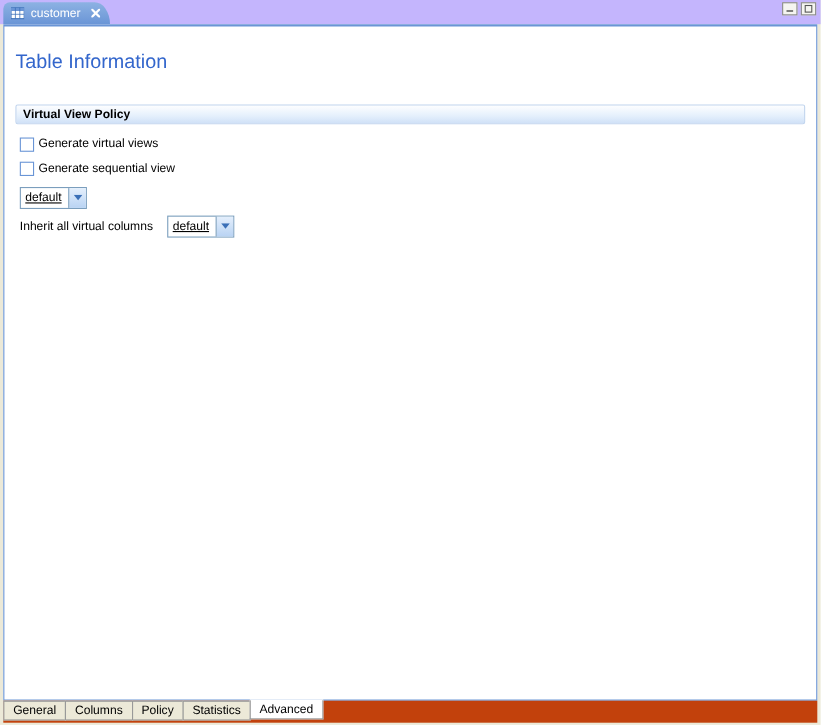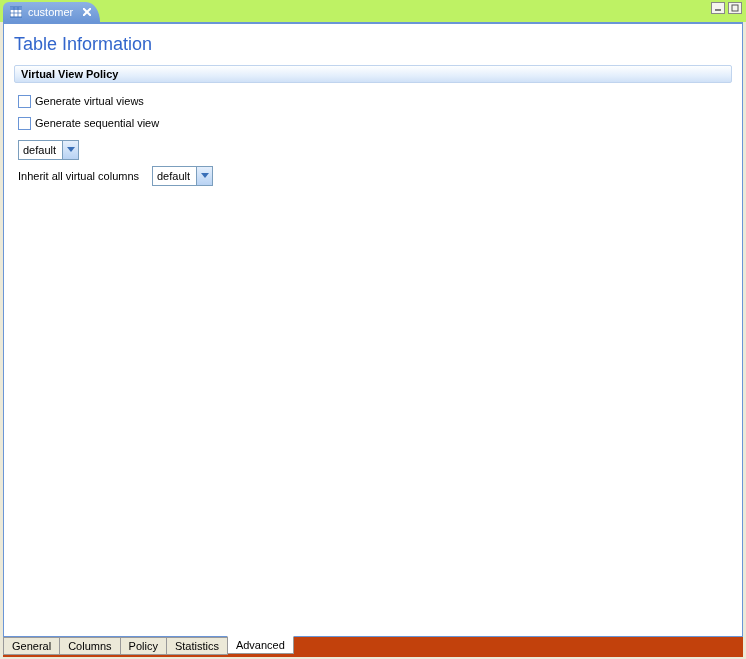--- a/index.html
+++ b/index.html
@@ -7,21 +7,21 @@
       font-family: Tahoma, Arial, sans-serif;
       font-size: 11px;
       background: #ece9d8;
       width: 746px;
       height: 659px;
       overflow: hidden;
       position: relative;
     }
     .top-bar {
       height: 22px;
-      background: #bef264;
+      background: #c4b5fd;
       position: relative;
       display: flex;
       align-items: flex-end;
     }
     .top-tab {
       background: linear-gradient(to bottom, #8db2e3 0%, #6a95d6 100%);
       color: white;
       font-size: 11px;
       height: 20px;
       padding: 0 8px 0 6px;
@@ -81,32 +81,34 @@
       top: 22px;
       bottom: 22px;
       display: flex;
       flex-direction: column;
     }
     .page-title {
       color: #3366cc;
       font-size: 18px;
       font-weight: normal;
       padding: 10px 10px 6px 10px;
+      margin-top: 12px;
     }
     .section {
       padding: 4px 10px 10px 10px;
     }
     .section-header {
       background: linear-gradient(to bottom, #fdfeff 0%, #e4effc 60%, #d0e1f7 100%);
       border: 1px solid #c0d4ee;
       border-radius: 2px;
       padding: 2px 6px;
       font-weight: bold;
       font-size: 11px;
       color: #000;
+      margin-top: 18px;
     }
     .form-area {
       padding: 8px 4px;
     }
     .form-row {
       display: flex;
       align-items: center;
       margin-bottom: 4px;
       height: 22px;
     }
@@ -136,20 +138,21 @@
       background: white;
       height: 20px;
       align-items: stretch;
     }
     .select-val {
       padding: 2px 6px 2px 4px;
       min-width: 38px;
       display: flex;
       align-items: center;
       color: #000;
+      text-decoration: underline;
     }
     .select-btn {
       width: 16px;
       background: linear-gradient(to bottom, #e4effc 0%, #b9d3f3 100%);
       border-left: 1px solid #7b9ebd;
       display: flex;
       align-items: center;
       justify-content: center;
       cursor: pointer;
     }

